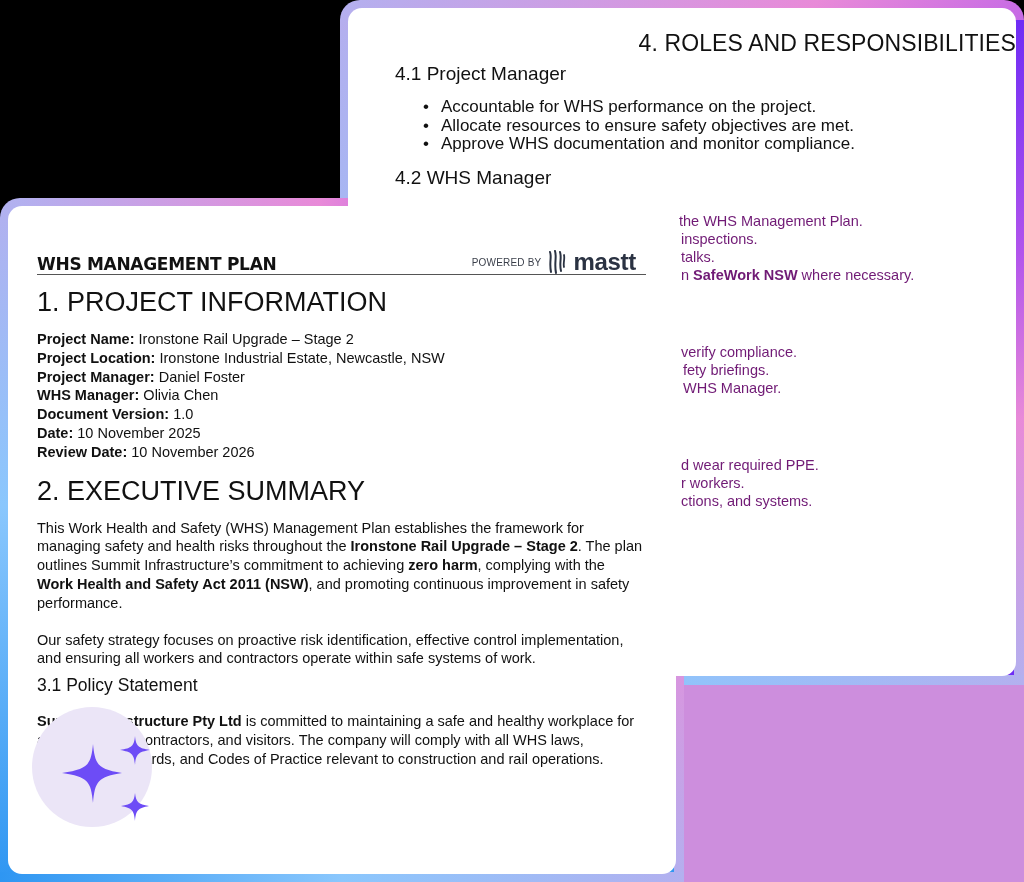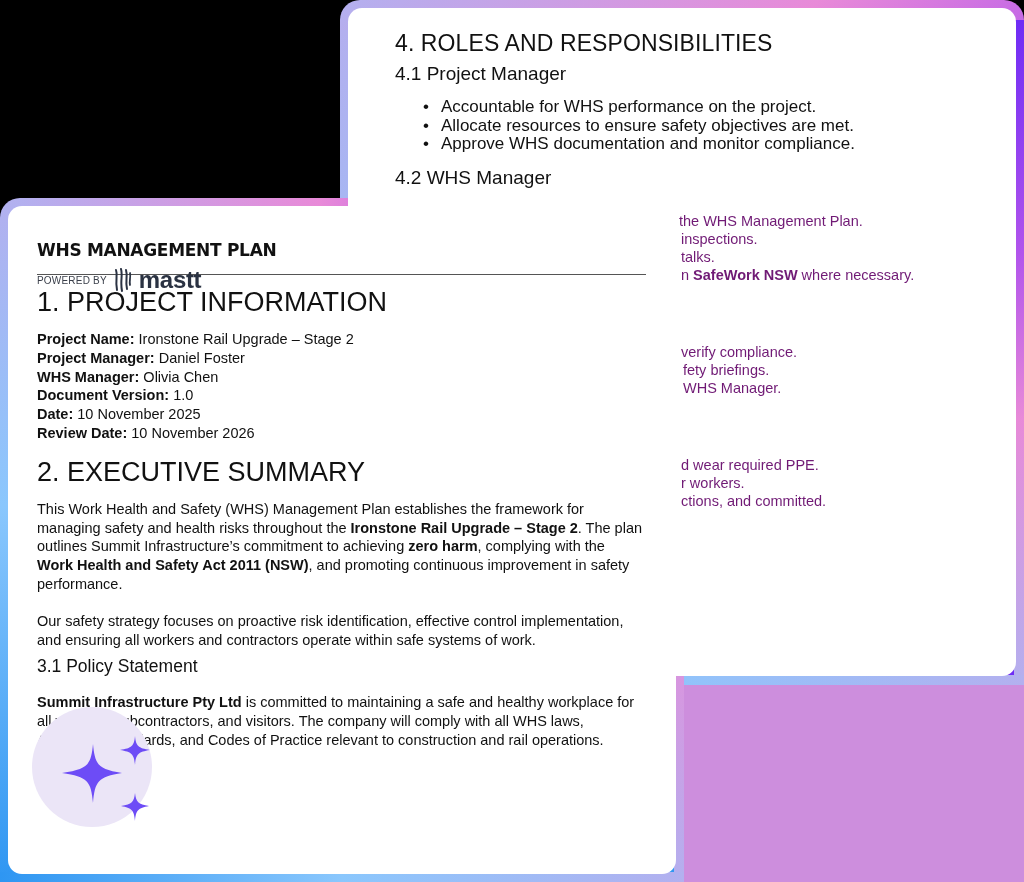--- a/index.html
+++ b/index.html
@@ -59,31 +59,31 @@
   }
   .card-front {
     position: relative; z-index: 2;
     width: 668px; height: 668px; background: #fff;
     border-radius: 14px 14px 14px 14px;
     padding: 0 30px 0 29px;
     overflow: hidden;
   }
 
   
-  .back-h1 { font-size: 23px; font-weight: normal; color: #111; letter-spacing: 0.1px; line-height: 34px; }
+  .back-h1 { font-size: 23px; font-weight: normal; color: #111; letter-spacing: 0.1px; line-height: 34px; text-align: right; }
   .back-h2 { font-size: 19px; font-weight: normal; color: #111; line-height: 26px; margin-top: 1px; }
   .back-list { list-style: none; margin: 11px 0 0 0; padding-left: 28px; }
   .back-list li { font-size: 17px; line-height: 18.5px; color: #111; position: relative; padding-left: 18px; }
   .back-list li::before { content: "•"; position: absolute; left: 0; top: 0; }
   .back-h2.second { margin-top: 11px; }
   .back-frag { position: absolute; font-size: 14.5px; line-height: 18.5px; color: #701a75; white-space: nowrap; }
   .back-frag b { font-weight: bold; }
 
   
-  .doc-header { display: flex; justify-content: space-between; align-items: flex-start; height: 69px; border-bottom: 1.5px solid #555; padding-top: 24px; flex-direction: column; }
+  .doc-header { display: flex; justify-content: space-between; align-items: flex-end; height: 69px; border-bottom: 1.5px solid #555; padding-top: 24px; }
   .doc-title { font-family: "DejaVu Sans", sans-serif; font-weight: bold; font-size: 17px; color: #111; margin-top: 10px; letter-spacing: -0.3px; }
   .powered { display: flex; align-items: center; gap: 6px; margin-top: 8px; margin-right: 10px; }
   .powered-label { font-size: 10px; color: #3a3f4a; letter-spacing: 0.2px; }
   .mastt-mark { width: 20px; height: 24px; }
   .mastt-word { font-size: 24px; font-weight: bold; color: #2a3242; letter-spacing: -0.3px; line-height: 24px; }
 
   .f-h1 { font-size: 27px; font-weight: normal; color: #111; line-height: 30px; margin-top: 12px; }
   .info { margin-top: 13px; }
   .info-row { font-size: 14.5px; line-height: 18.8px; color: #111; }
   .info-row b { font-weight: bold; }
@@ -122,21 +122,21 @@
 
     <span class="back-frag" style="left:331px; top:204px;">the WHS Management Plan.</span>
     <span class="back-frag" style="left:333px; top:222px;">inspections.</span>
     <span class="back-frag" style="left:333px; top:240px;">talks.</span>
     <span class="back-frag" style="left:333px; top:258px;"><span>n </span><b>SafeWork NSW</b><span> where necessary.</span></span>
     <span class="back-frag" style="left:333px; top:335px;">verify compliance.</span>
     <span class="back-frag" style="left:335px; top:353px;">fety briefings.</span>
     <span class="back-frag" style="left:335px; top:371px;">WHS Manager.</span>
     <span class="back-frag" style="left:333px; top:448px;">d wear required PPE.</span>
     <span class="back-frag" style="left:333px; top:466px;">r workers.</span>
-    <span class="back-frag" style="left:333px; top:484px;">ctions, and committed.</span>
+    <span class="back-frag" style="left:333px; top:484px;">ctions, and systems.</span>
   </div>
 </div>
 
 <div class="frame-front">
   <div class="right-edge"></div>
   <div class="bottom-edge"></div>
   <div class="card-front">
     <div class="doc-header">
       <div class="doc-title">WHS MANAGEMENT PLAN</div>
       <div class="powered">
@@ -147,20 +147,21 @@
           <path d="M13 2 C15 8, 12 13, 14 21" stroke="#2a3242" stroke-width="2" fill="none" stroke-linecap="round"></path>
           <path d="M17 5 C18 9, 16 13, 17 17" stroke="#2a3242" stroke-width="1.8" fill="none" stroke-linecap="round"></path>
         </svg>
         <span class="mastt-word">mastt</span>
       </div>
     </div>
 
     <h1 class="f-h1">1. PROJECT INFORMATION</h1>
     <div class="info">
       <div class="info-row"><b>Project Name:</b><span> Ironstone Rail Upgrade – Stage 2</span></div>
+      <div class="info-row"><b>Project Location:</b><span> Ironstone Industrial Estate, Newcastle, NSW</span></div>
       <div class="info-row"><b>Project Manager:</b><span> Daniel Foster</span></div>
       <div class="info-row"><b>WHS Manager:</b><span> Olivia Chen</span></div>
       <div class="info-row"><b>Document Version:</b><span> 1.0</span></div>
       <div class="info-row"><b>Date:</b><span> 10 November 2025</span></div>
       <div class="info-row"><b>Review Date:</b><span> 10 November 2026</span></div>
     </div>
 
     <h1 class="f-h1 sec2">2. EXECUTIVE SUMMARY</h1>
     <p class="para"><span>This Work Health and Safety (WHS) Management Plan establishes the framework for managing safety and health risks throughout the </span><b>Ironstone Rail Upgrade – Stage 2</b><span>. The plan outlines Summit Infrastructure’s commitment to achieving </span><b>zero harm</b><span>, complying with the </span><b>Work Health and Safety Act 2011 (NSW)</b><span>, and promoting continuous improvement in safety performance.</span></p>
     <p class="para p2">Our safety strategy focuses on proactive risk identification, effective control implementation, and ensuring all workers and contractors operate within safe systems of work.</p>

